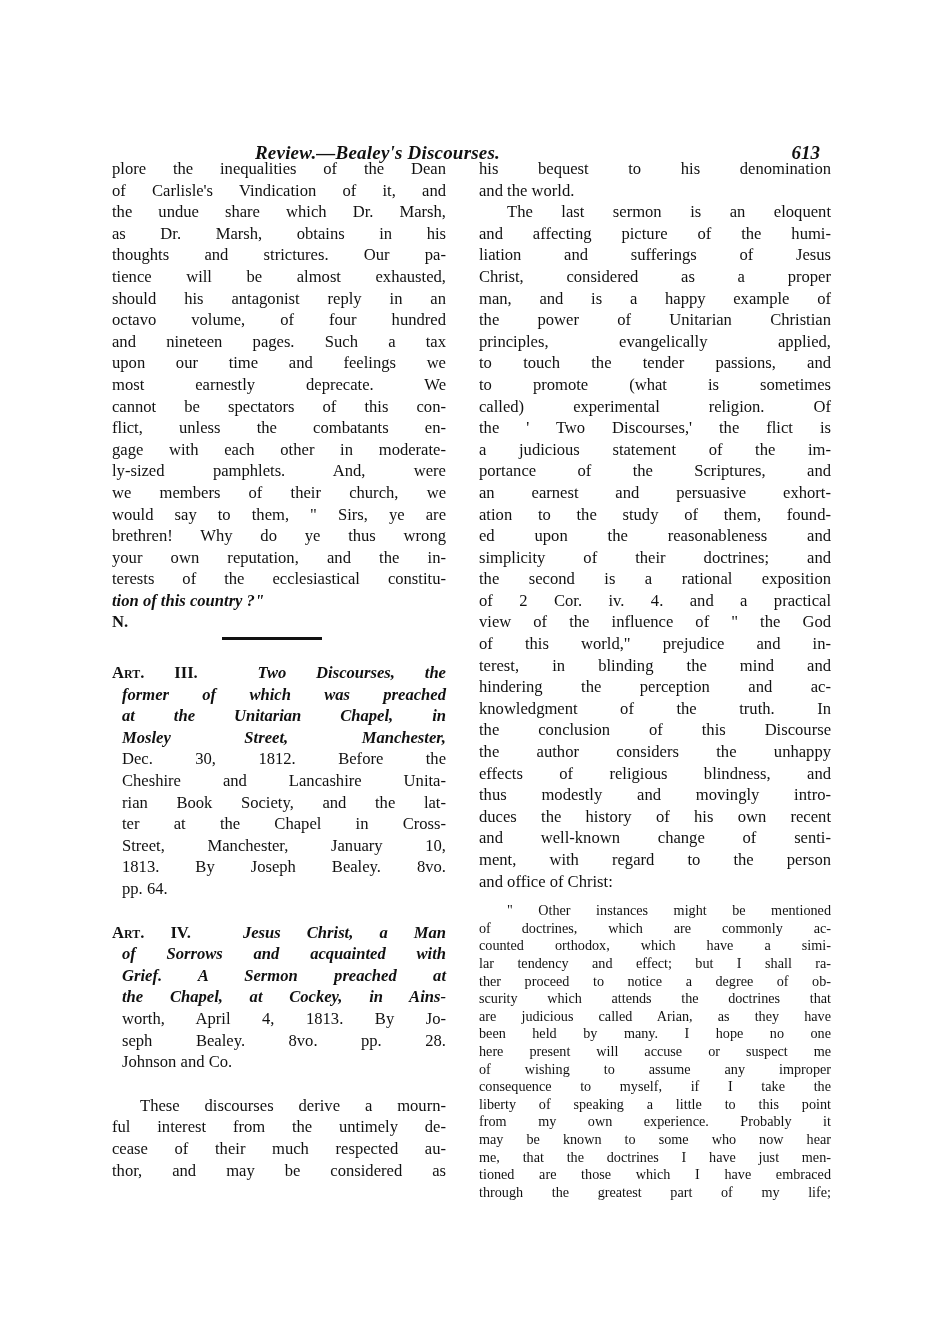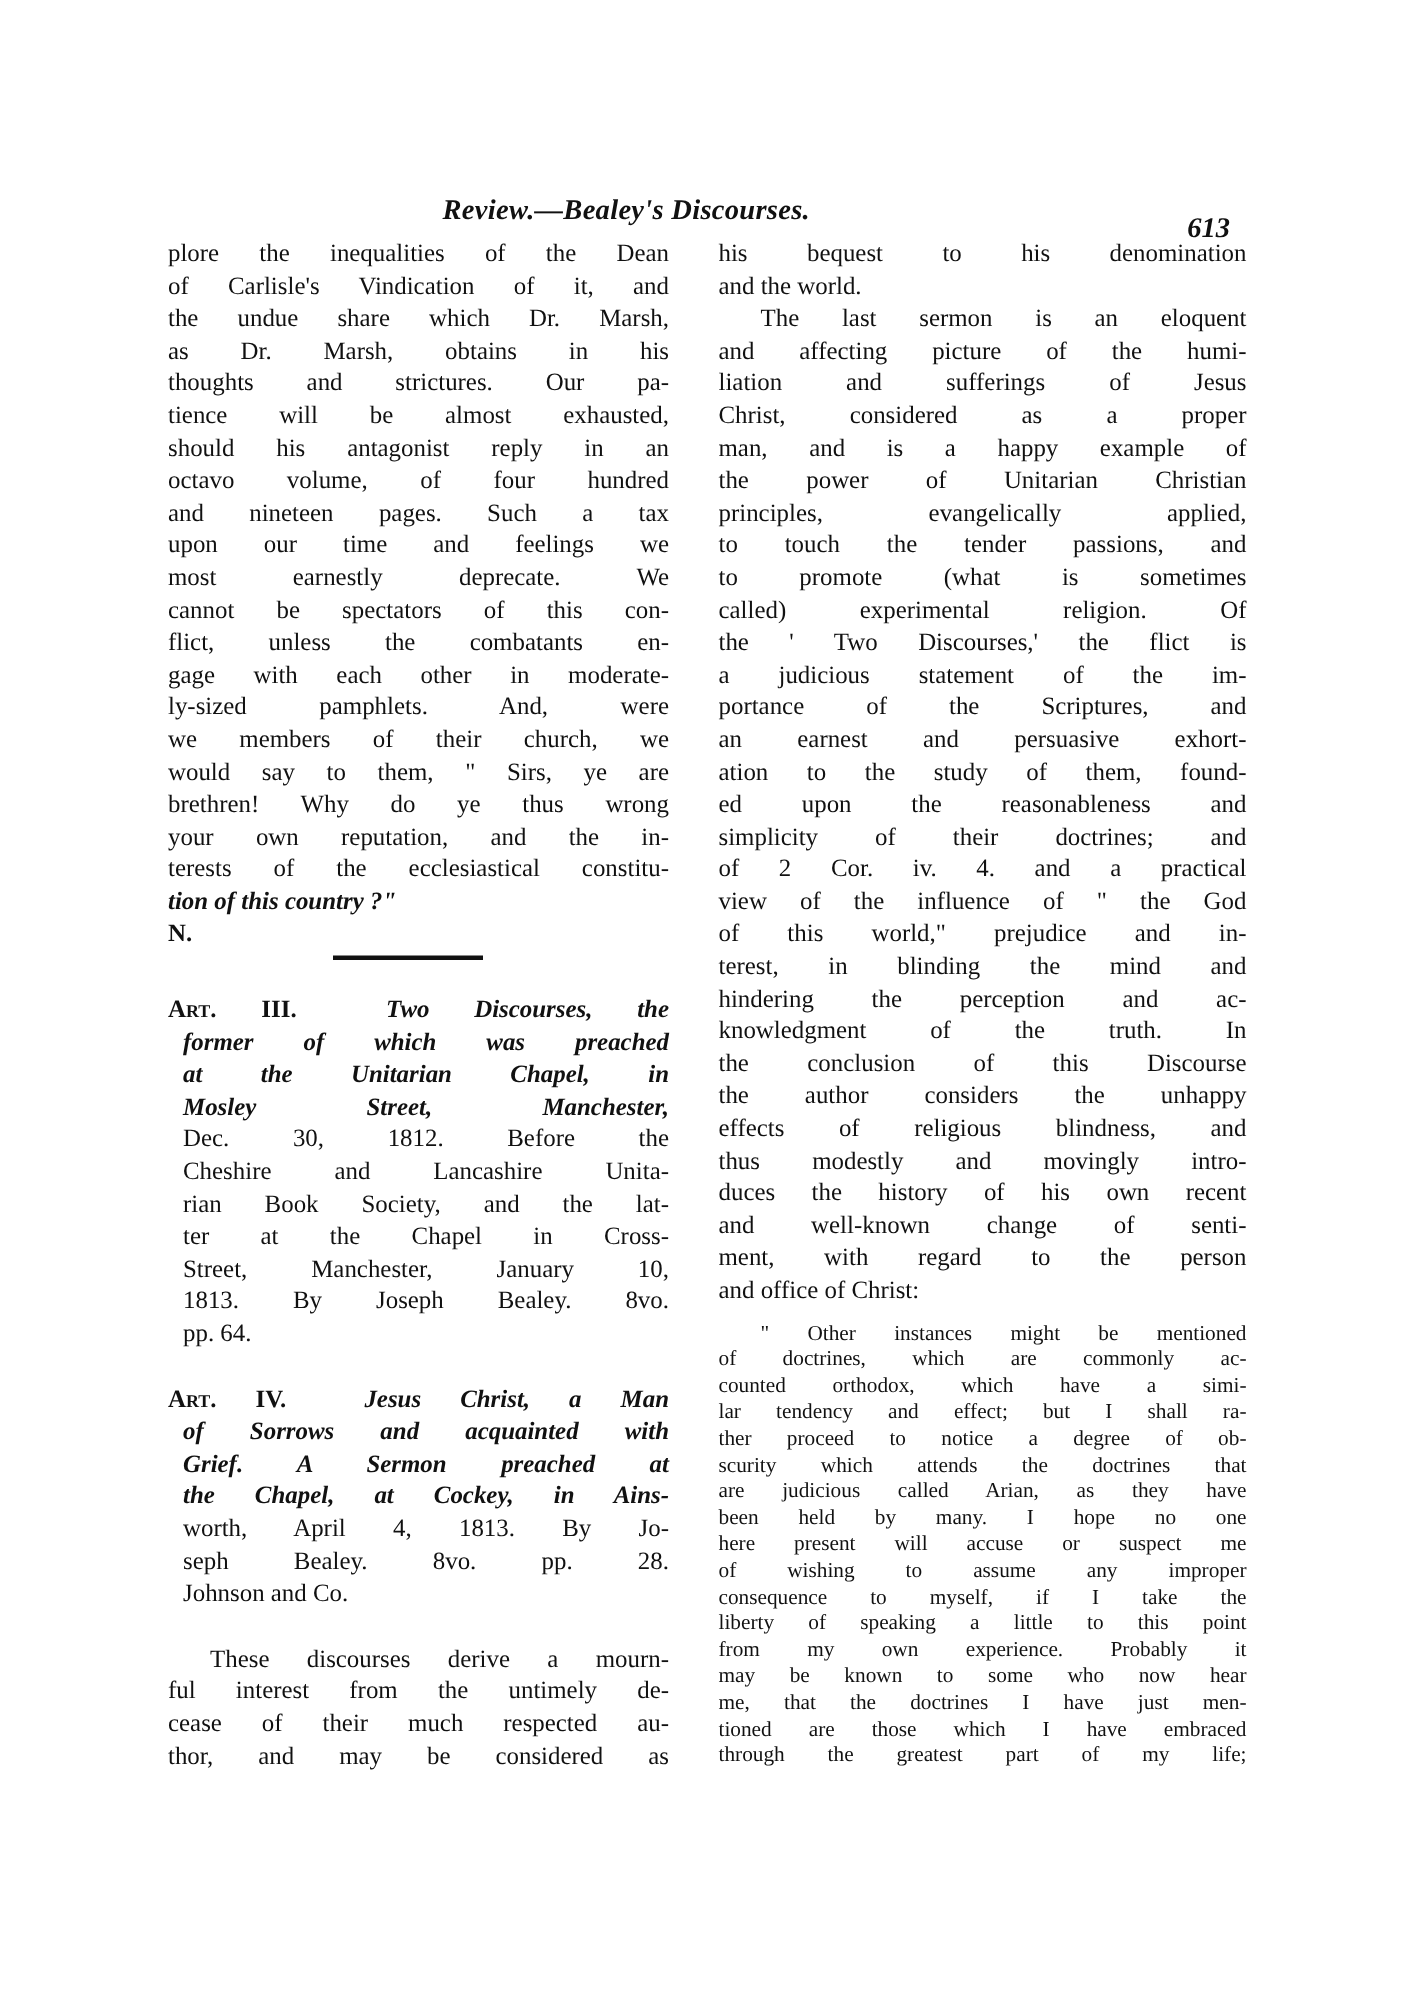--- a/index.html
+++ b/index.html
@@ -4,21 +4,21 @@
 <style>
   html, body { margin: 0; padding: 0; background: #ffffff; }
   body {
     width: 945px; height: 1337px; position: relative; overflow: hidden;
     font-family: "Liberation Serif", "DejaVu Serif", serif; color: #111;
   }
   .header {
     position: absolute; top: 126px; left: 255px; width: 565px; height: 28px;
     font-size: 19px;
   }
-  .header .title { position: absolute; left: 0; top: 4px; font-style: italic; font-weight: bold; letter-spacing: 0.2px; margin-left: 40px; }
+  .header .title { position: absolute; left: 0; top: 16px; font-style: italic; font-weight: bold; letter-spacing: 0.2px; }
   .header .pagenum { position: absolute; right: 0; top: 16px; font-weight: bold; font-style: italic; }
   .col { position: absolute; top: 158px; font-size: 16.6px; line-height: 21.6px; }
   .col.left { left: 112px; width: 334px; }
   .col.right { left: 479px; width: 352px; }
   .line { white-space: nowrap; text-align: justify; text-align-last: justify; height: 21.6px; overflow: visible; }
   .line.last { text-align-last: left; }
   .line.indent { padding-left: 28px; }
   .line.hang { padding-left: 10px; }
   .it { font-style: italic; font-weight: bold; }
   .sig { text-align: right; font-weight: bold; padding-right: 20px; }
@@ -114,20 +114,21 @@
     <div class="line">to touch the tender passions, and</div>
     <div class="line">to promote (what is sometimes</div>
     <div class="line">called) experimental religion. Of</div>
     <div class="line">the ' Two Discourses,' the flict is</div>
     <div class="line">a judicious statement of the im-</div>
     <div class="line">portance of the Scriptures, and</div>
     <div class="line">an earnest and persuasive exhort-</div>
     <div class="line">ation to the study of them, found-</div>
     <div class="line">ed upon the reasonableness and</div>
     <div class="line">simplicity of their doctrines; and</div>
+    <div class="line">the second is a rational exposition</div>
     <div class="line">of 2 Cor. iv. 4. and a practical</div>
     <div class="line">view of the influence of " the God</div>
     <div class="line">of this world," prejudice and in-</div>
     <div class="line">terest, in blinding the mind and</div>
     <div class="line">hindering the perception and ac-</div>
     <div class="line">knowledgment of the truth. In</div>
     <div class="line">the conclusion of this Discourse</div>
     <div class="line">the author considers the unhappy</div>
     <div class="line">effects of religious blindness, and</div>
     <div class="line">thus modestly and movingly intro-</div>

